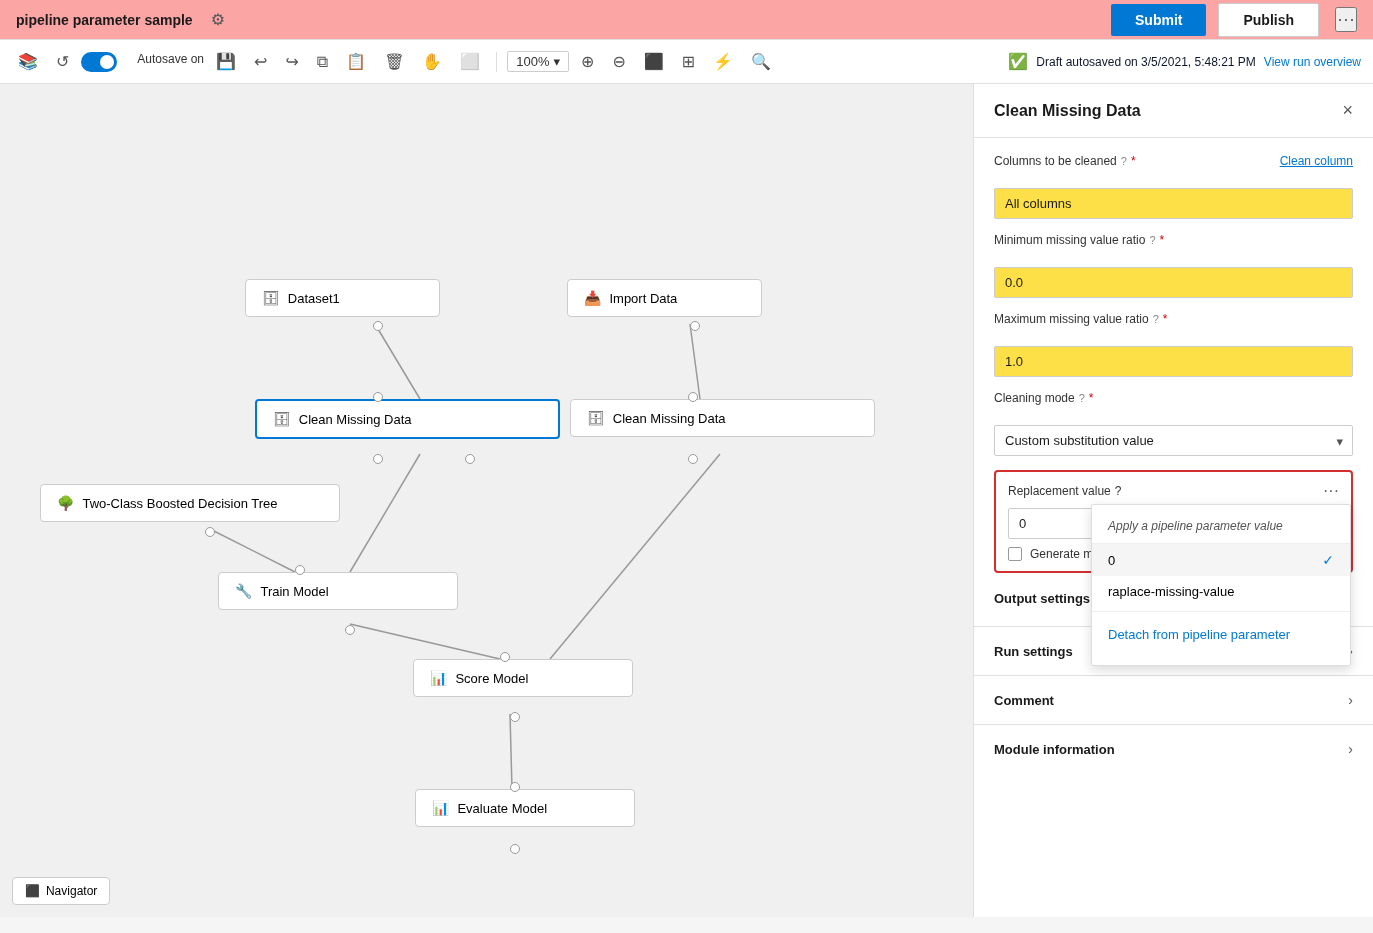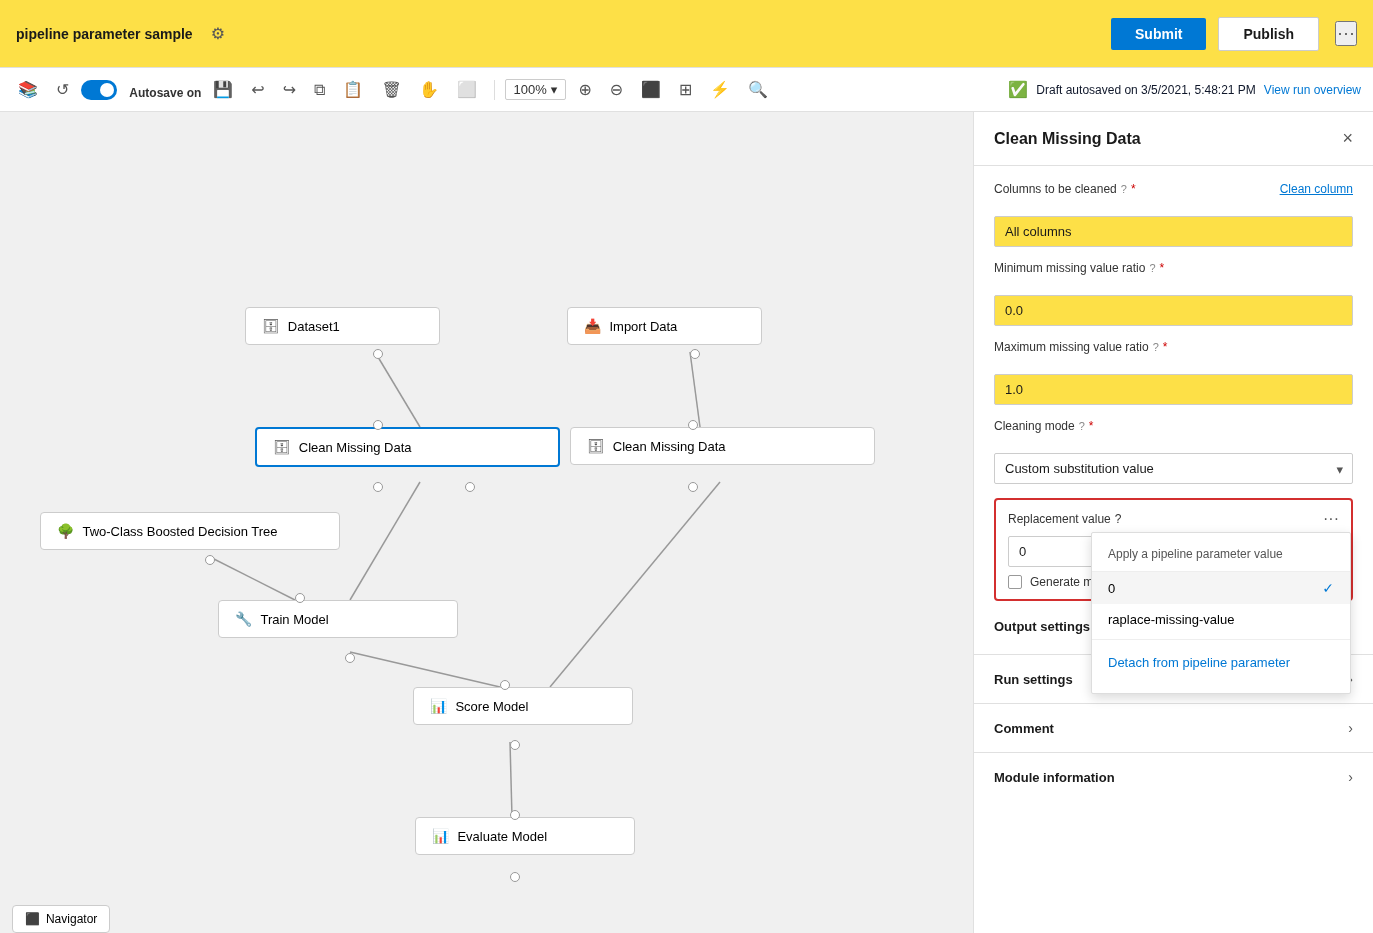--- a/index.html
+++ b/index.html
@@ -1,21 +1,21 @@
 <!DOCTYPE html>
 <html><head>
   <meta charset="utf-8">
   <style>
     * { box-sizing: border-box; margin: 0; padding: 0; }
     body { font-family: 'Segoe UI', sans-serif; font-size: 13px; background: #f5f5f5; overflow: hidden; width: 1373px; height: 933px; }
 
     
     .header {
-      display: flex; align-items: center; height: 68px;
-      background: #fde047; border-bottom: 1px solid #e0e0e0;
+      display: flex; align-items: center; height: 40px;
+      background: #fca5a5; border-bottom: 1px solid #e0e0e0;
       padding: 0 16px; gap: 12px;
     }
     .header-title { font-size: 14px; font-weight: 600; color: #1a1a1a; }
     .header-spacer { flex: 1; }
     .btn-submit {
       background: #0078d4; color: #fff; border: none;
       padding: 8px 24px; font-size: 14px; font-weight: 600;
       border-radius: 2px; cursor: pointer;
     }
     .btn-publish {
@@ -29,21 +29,21 @@
     .toolbar {
       display: flex; align-items: center; height: 44px;
       background: #fff; border-bottom: 1px solid #e0e0e0;
       padding: 0 12px; gap: 6px;
     }
     .toolbar-btn {
       background: none; border: none; cursor: pointer;
       font-size: 16px; color: #555; padding: 4px 6px;
       border-radius: 2px;
     }
-    .toggle-wrap { display: flex; align-items: flex-end; gap: 12px; font-weight: bold; }
+    .toggle-wrap { display: flex; align-items: flex-start; gap: 20px; }
     .toggle {
       width: 36px; height: 20px; background: #0078d4;
       border-radius: 10px; position: relative; cursor: pointer;
     }
     .toggle::after {
       content: ''; position: absolute; top: 3px; right: 3px;
       width: 14px; height: 14px; background: #fff; border-radius: 50%;
     }
     .toggle-label { font-size: 12px; color: #333; }
     .toolbar-sep { width: 1px; height: 20px; background: #ddd; margin: 0 4px; }
@@ -147,21 +147,21 @@
     }
 
     
     .dropdown-popup {
       background: #fff; border: 1px solid #ddd;
       box-shadow: 0 4px 12px rgba(0,0,0,0.15);
       border-radius: 2px; padding: 8px 0;
       position: absolute; right: 0; top: 32px; width: 260px; z-index: 100;
     }
     .dropdown-popup-header {
-      padding: 6px 16px 10px; font-size: 12px; color: #555; border-bottom: 1px solid #eee;
+      padding: 6px 16px 10px; font-size: 12px; color: #555; border-bottom: 1px solid #eee; font-style: italic;
     }
     .dropdown-option {
       display: flex; align-items: center; justify-content: space-between;
       padding: 8px 16px; cursor: pointer; font-size: 13px;
     }
     .dropdown-option.selected { background: #f5f5f5; }
     .dropdown-check { color: #0078d4; font-size: 14px; }
     .dropdown-link {
       padding: 15px 16px; color: #0078d4; font-size: 13px; cursor: pointer;
       border-top: 1px solid #eee; margin-top: 4px;

